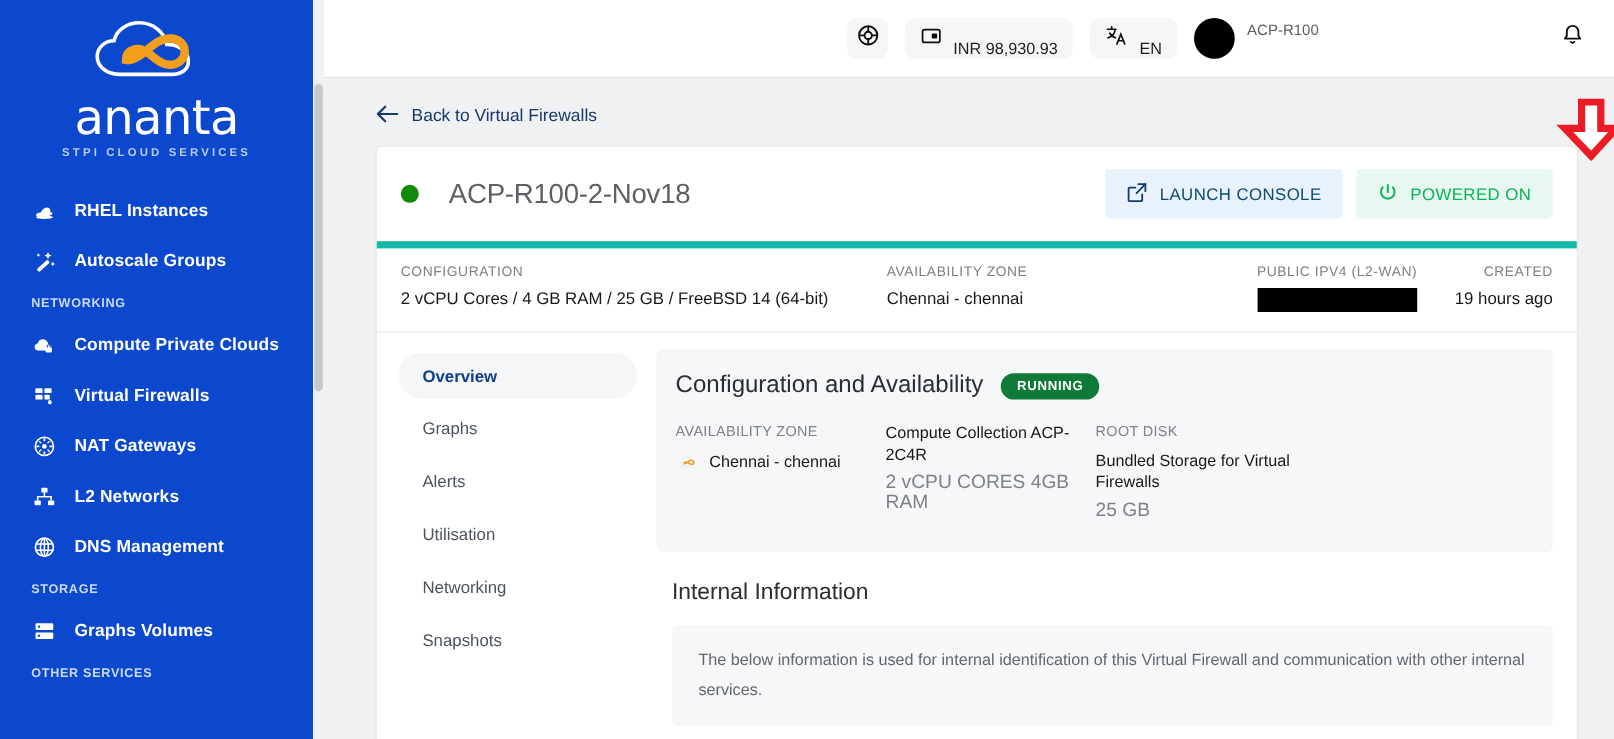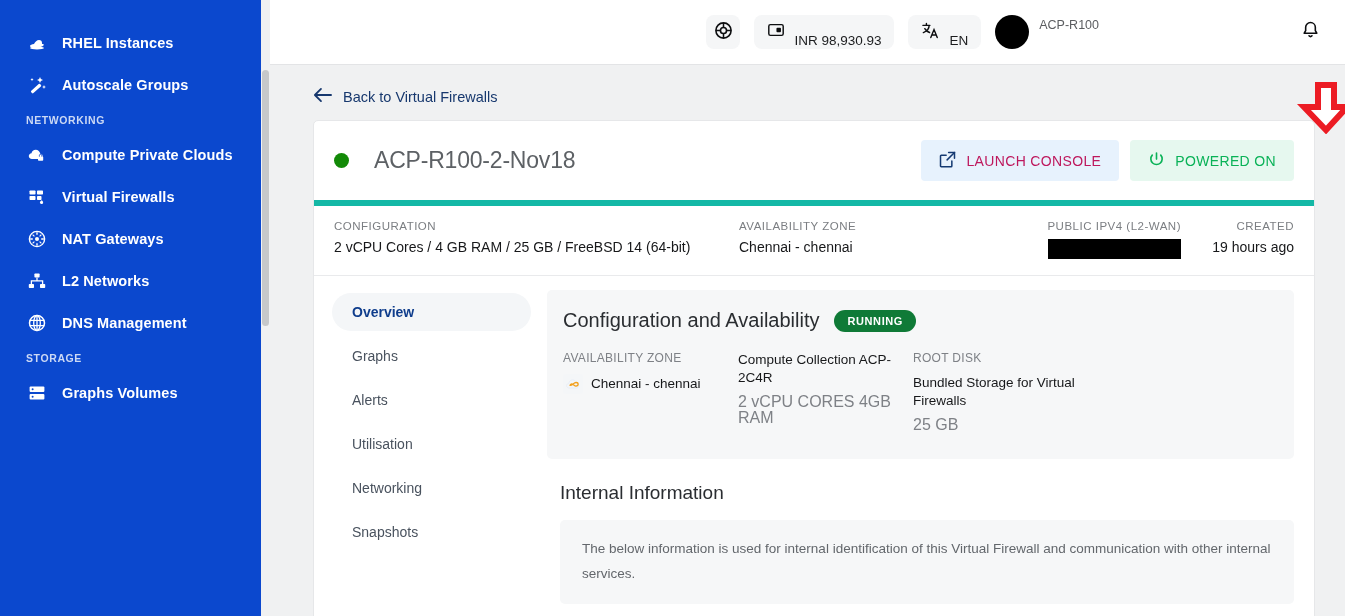--- a/index.html
+++ b/index.html
@@ -96,21 +96,21 @@
   }
   .title-row { display: flex; align-items: center; gap: 25px; }
   .dot { width: 15px; height: 15px; border-radius: 50%; background: #138a07; }
   .vm-title { font-size: 23px; color: #5d6165; font-weight: 400; letter-spacing: -0.2px; }
   .head-actions { display: flex; gap: 11px; }
   .btn {
     display: flex; align-items: center; gap: 10px; height: 41px;
     padding: 0 18px; border-radius: 4px; font-size: 14px;
     letter-spacing: 0.35px; cursor: pointer; white-space: nowrap;
   }
-  .btn-launch { background: #e7f2fd; color: #be185d; }
+  .btn-launch { background: #e7f2fd; color: #0c4a6e; }
   .btn-power { background: #e6f8ef; color: #09b257; }
 
   .info-row {
     display: flex; padding: 14px 20px 16px 20px;
     border-top: 6px solid #14b8a6;
   }
   .info-cell .k {
     font-size: 11.5px; color: #7b7e82; letter-spacing: 0.5px; margin-bottom: 7px;
   }
   .info-cell .v { font-size: 14px; color: #17181a; }
@@ -161,20 +161,30 @@
     width: 20px; height: 20px; background: #f4f6f8; border-radius: 3px;
     display: flex; align-items: center; justify-content: center;
   }
 </style>
 </head>
 <body>
 
 <div class="app">
 
   <div class="sidebar">
+    <div class="logo-wrap">
+      <div class="logo-mark">
+        <svg width="120" height="62" viewBox="0 0 120 62">
+          <path d="M30 46 C16 46 10 38 10 31 C10 24 16 18 24 18 C26 9 35 3 45 3 C57 3 66 11 68 21 C78 21 86 27 86 35 C86 42 80 46 72 46 Z" fill="none" stroke="#ffffff" stroke-width="3"></path>
+          <path d="M34 34 C34 25 44 22 52 28 C58 32 63 38 70 38 C78 38 83 33 83 27 C83 21 78 16 71 16 C62 16 56 22 50 27 C44 32 39 35 34 34 Z" fill="none" stroke="#F2A01C" stroke-width="7" stroke-linecap="round"></path>
+        </svg>
+      </div>
+      <div class="logo-word">ananta</div>
+      <div class="logo-sub">STPI CLOUD SERVICES</div>
+    </div>
 
     <div class="nav">
 
       <div class="nav-item">
         <span class="nav-ico">
           <svg width="20" height="20" viewBox="0 0 20 20">
               <path d="M3 13c0-1 2-2 4-2 1-2 3-4 5-4 2 0 3 1 3 3 0 1 0 1 1 1 1 0 1 1 0 2-2 1-6 2-9 2-2 0-4-1-4-2z" fill="#fff"></path>
               <ellipse cx="10" cy="15" rx="7" ry="1.4" fill="#fff"></ellipse>
             </svg>
         </span>
@@ -254,20 +264,21 @@
           <svg width="20" height="20" viewBox="0 0 20 20">
               <rect x="2.6" y="3.4" width="14.8" height="5.6" rx="1" fill="#fff"></rect>
               <rect x="2.6" y="11" width="14.8" height="5.6" rx="1" fill="#fff"></rect>
               <circle cx="5.6" cy="6.2" r="1" fill="#0B48CE"></circle>
               <circle cx="5.6" cy="13.8" r="1" fill="#0B48CE"></circle>
             </svg>
         </span>
         <span class="label">Graphs Volumes</span>
       </div>
 
+      <div class="nav-section">OTHER SERVICES</div>
     </div>
   </div>
 
   <div class="sb-track"></div>
   <div class="sb-thumb"></div>
 
   <div class="pane">
 
     <div class="topbar">
       <div class="pill sq">

